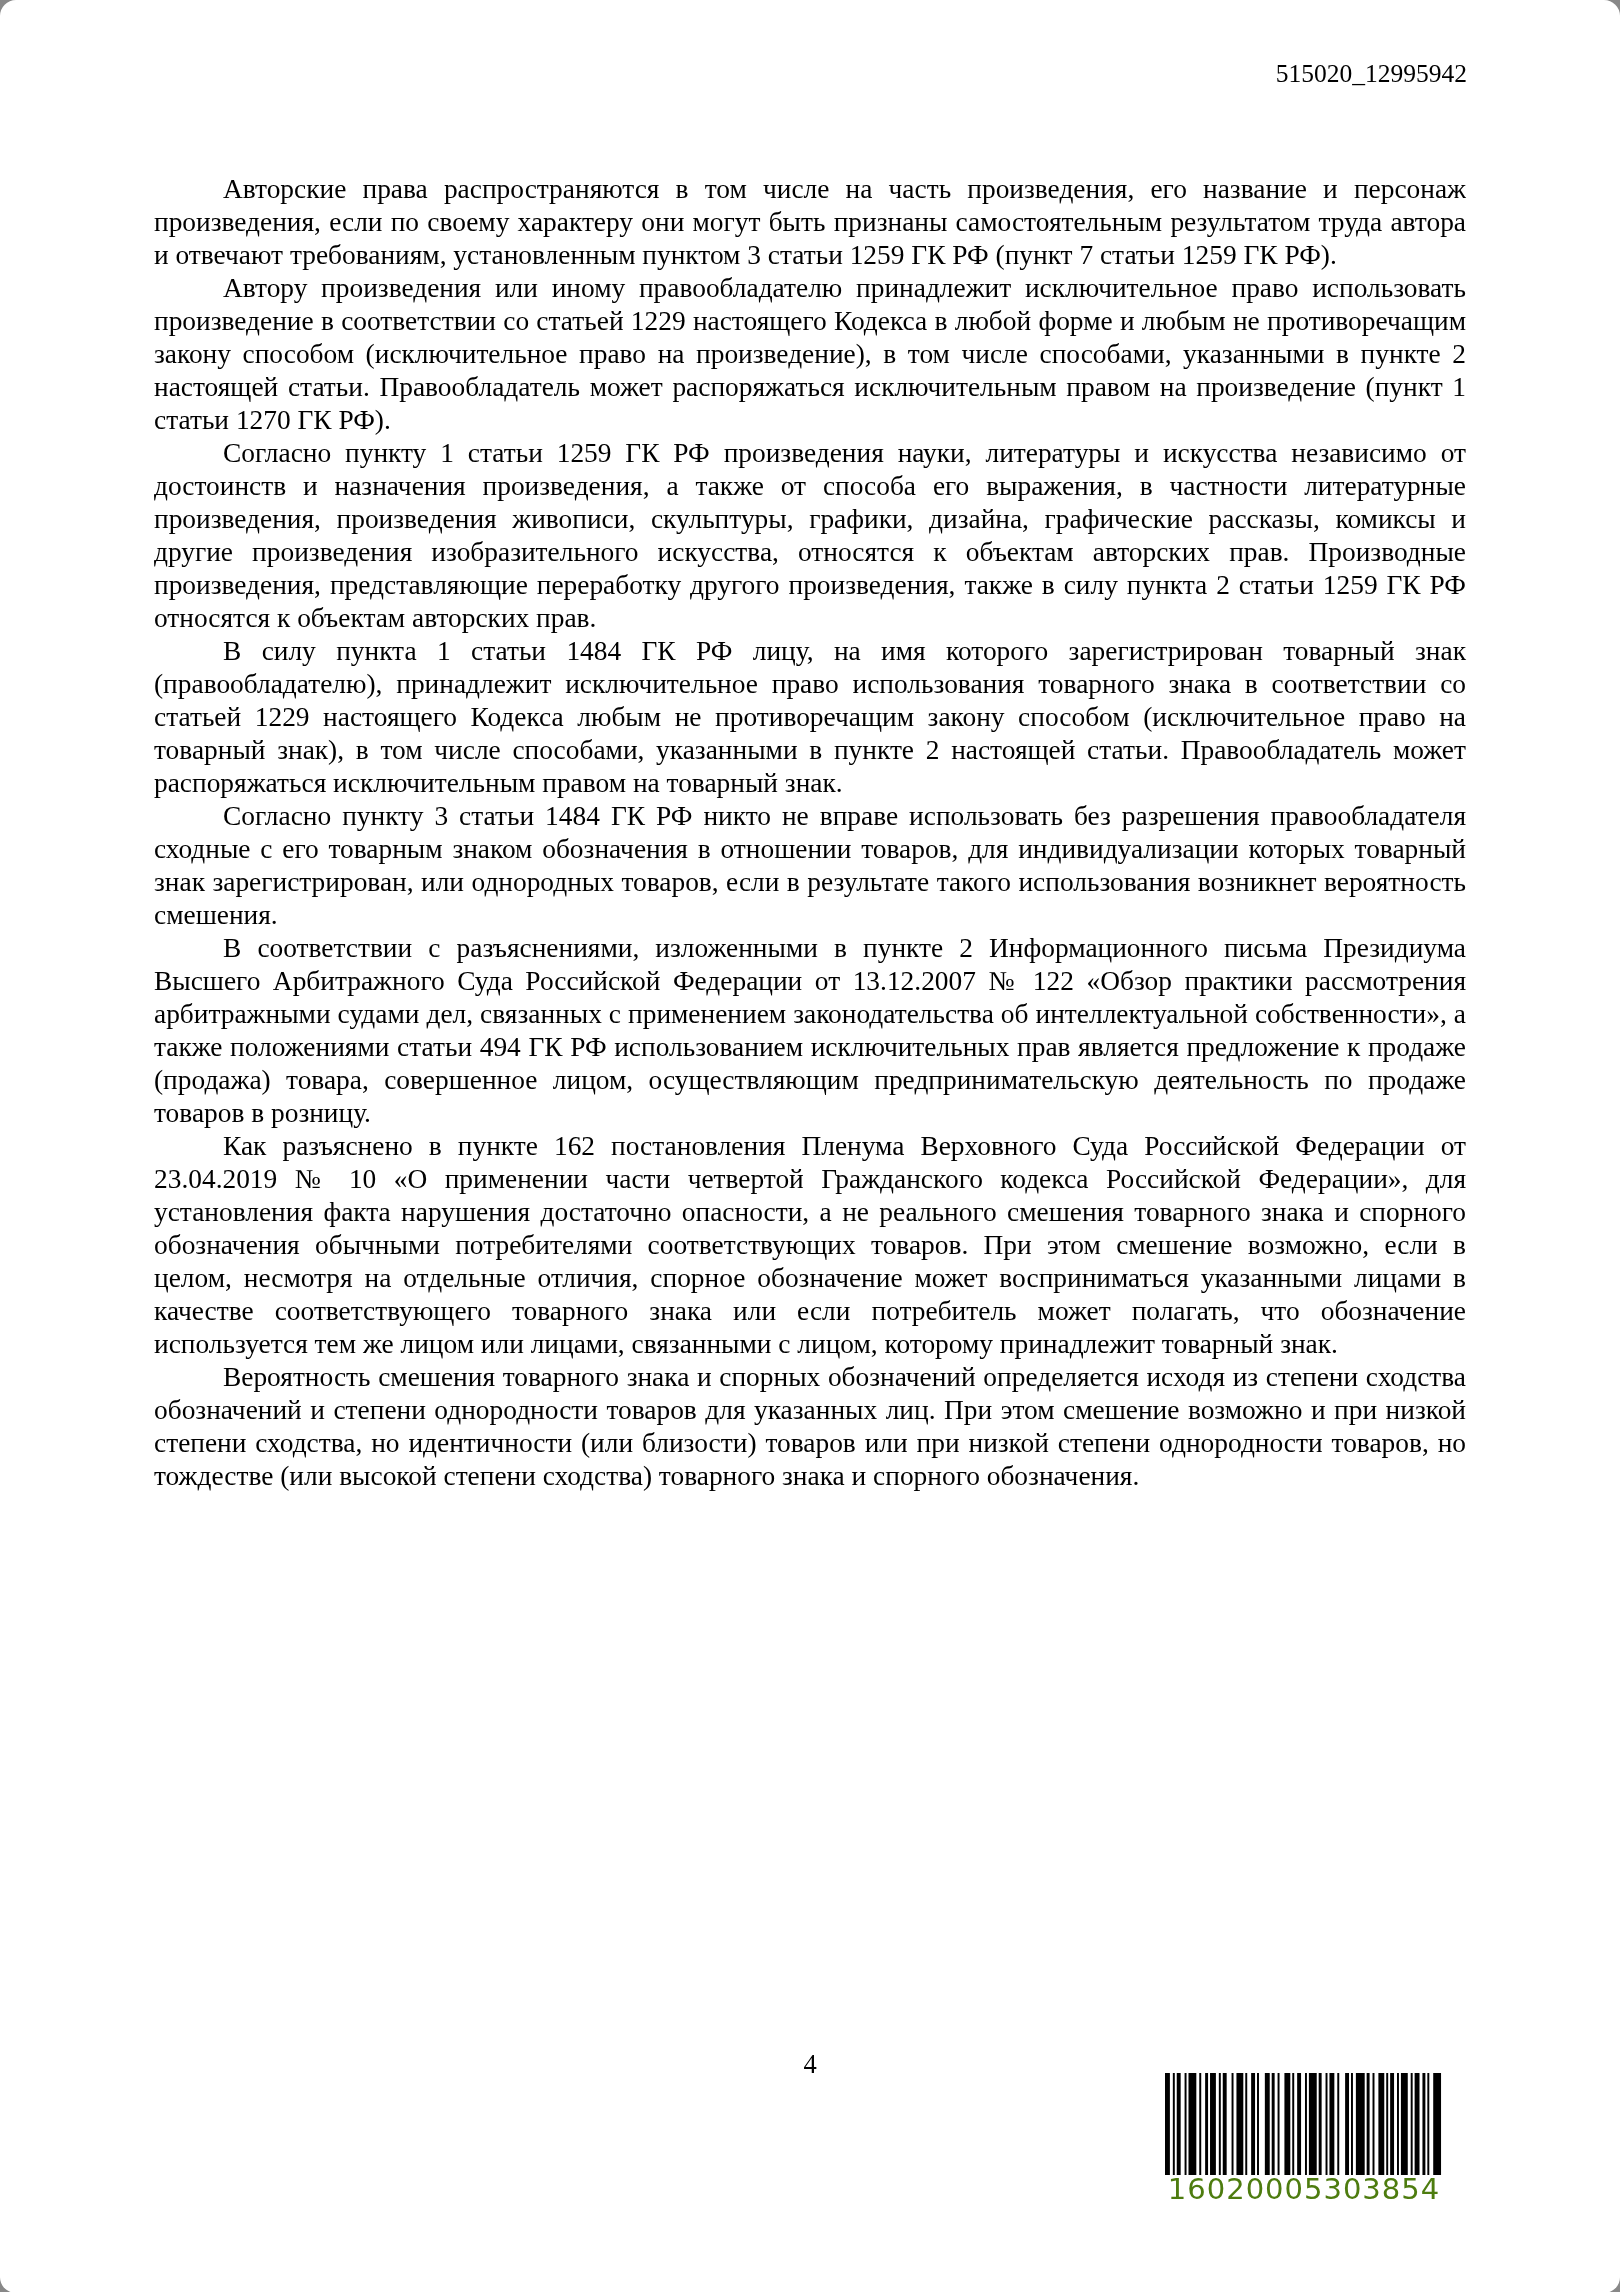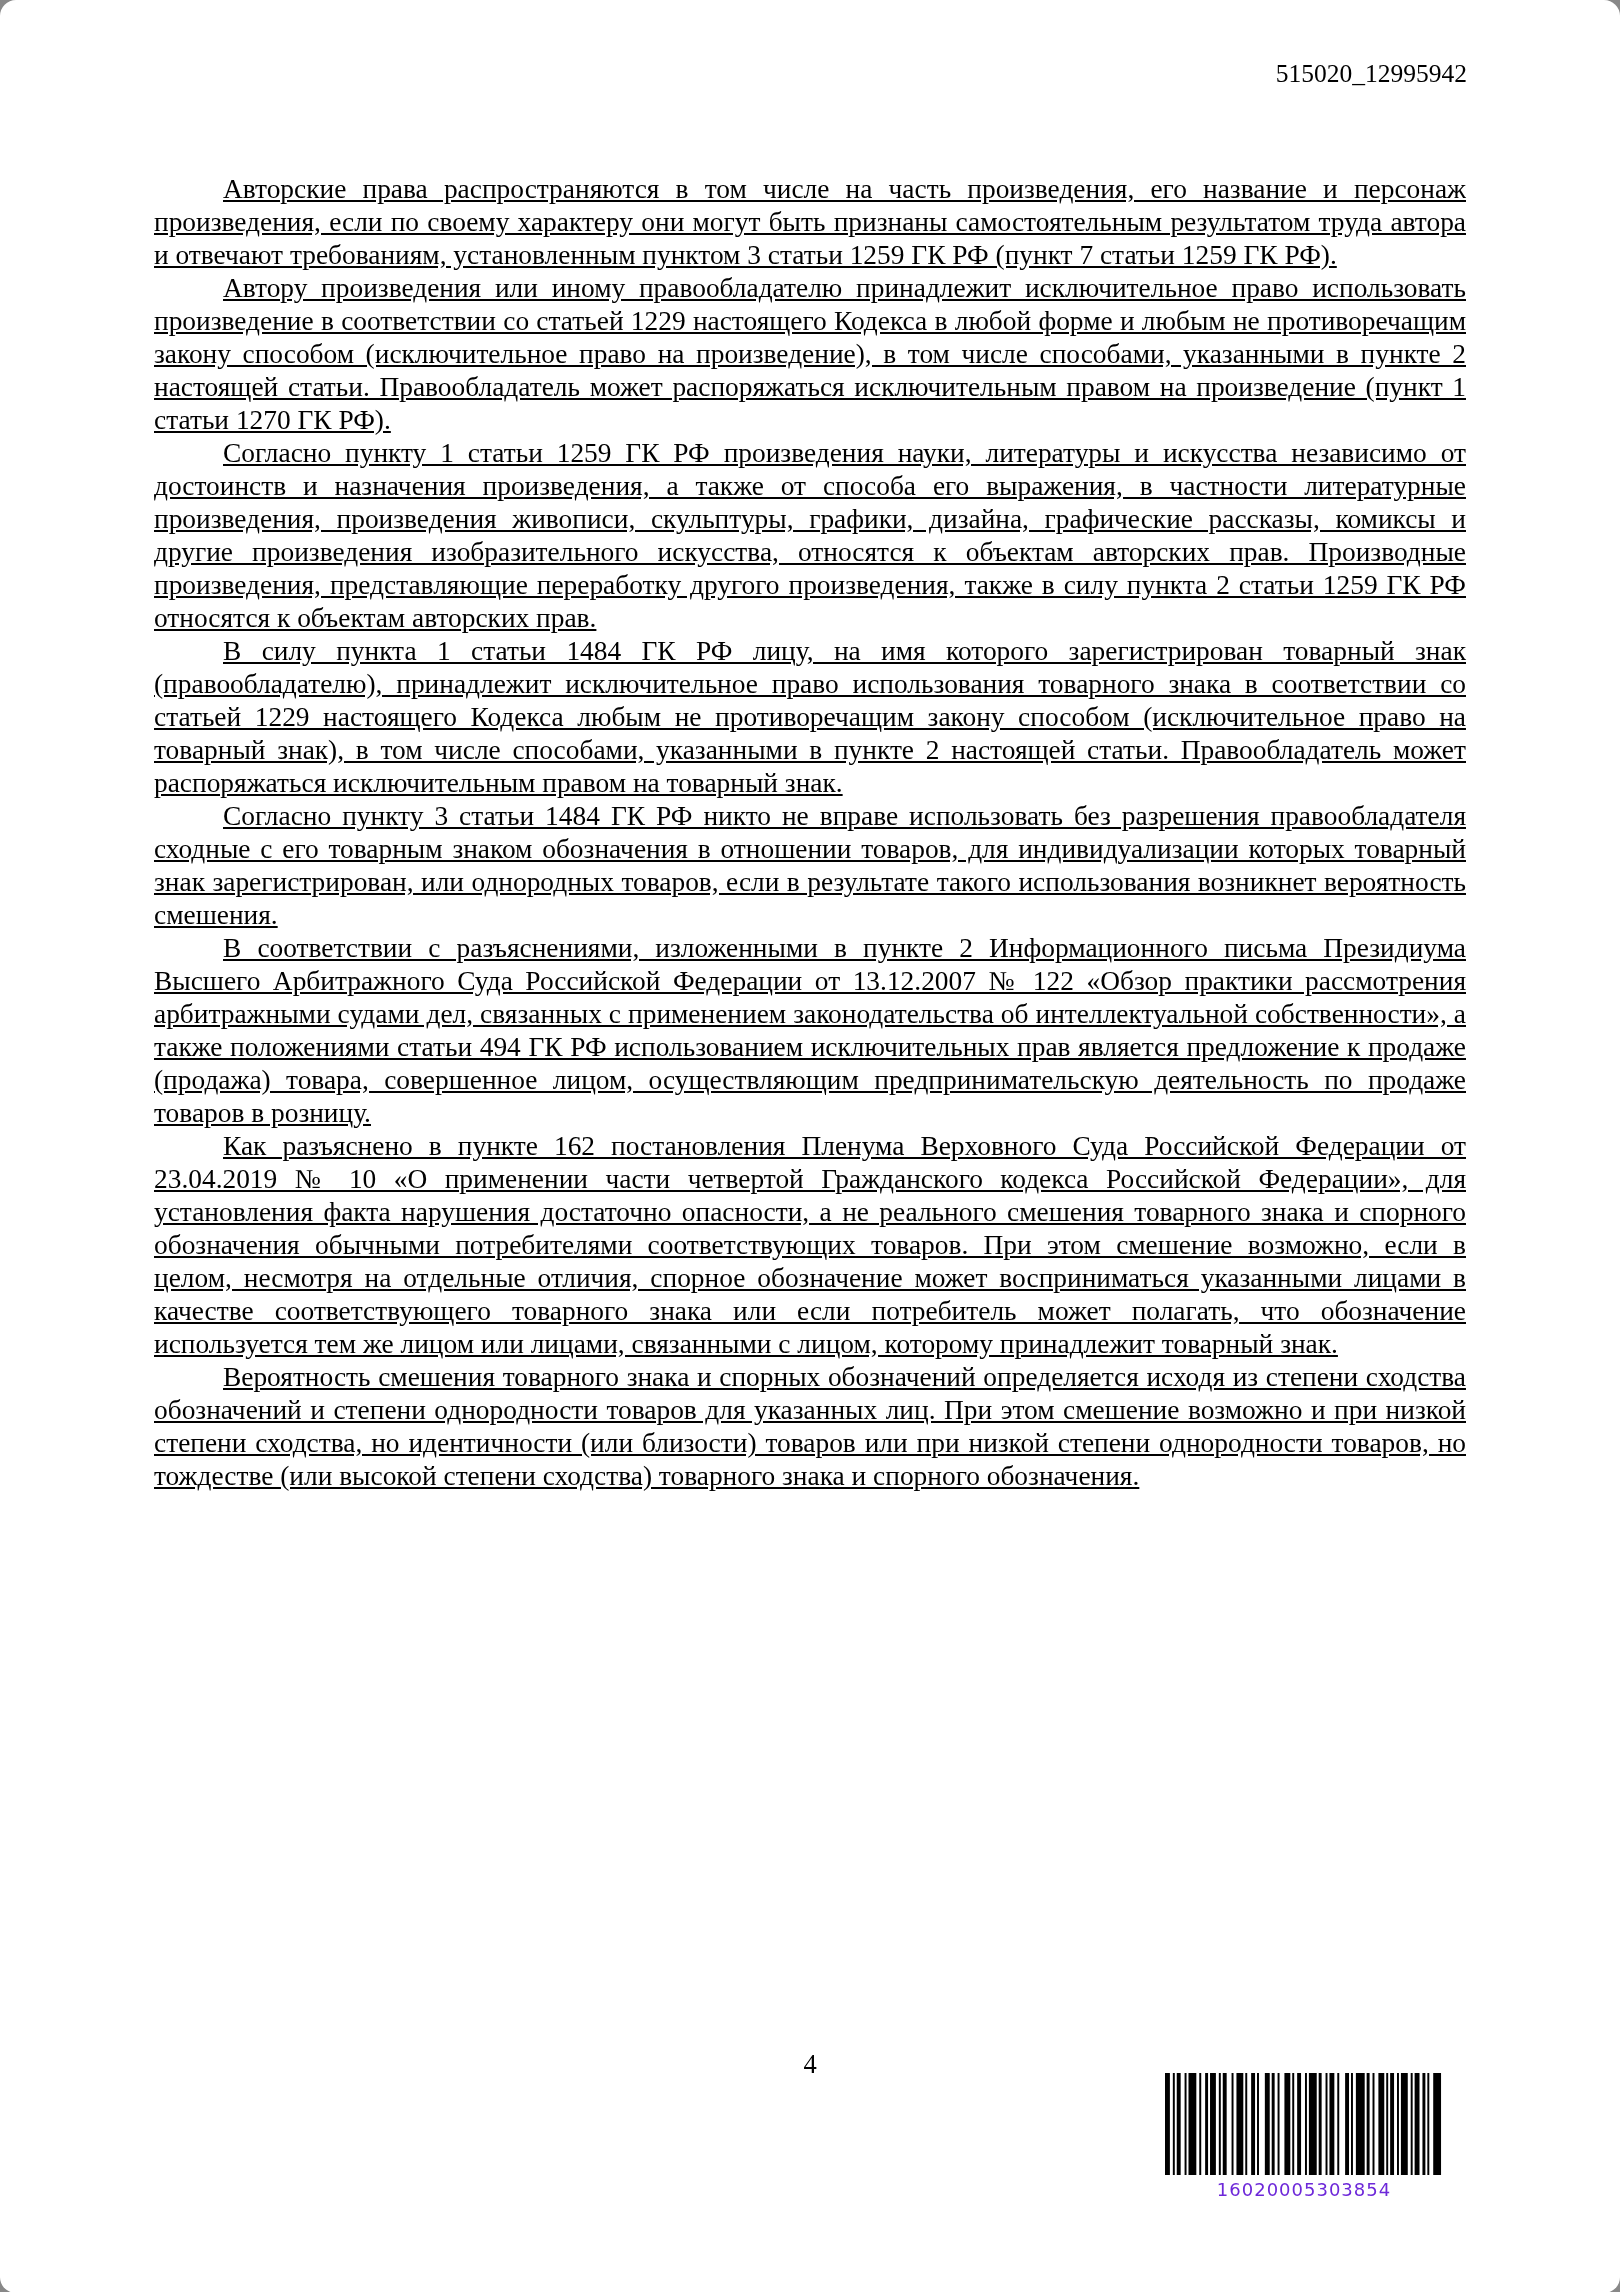--- a/index.html
+++ b/index.html
@@ -28,21 +28,20 @@
     left: 154px;
     width: 1312px;
     font-size: 27.4px;
     line-height: 33px;
     text-align: justify;
   }
   .content p {
     margin: 0;
     padding: 0;
     text-indent: 69px;
-    text-decoration: underline;
   }
   
   .content p.p-cont {
     text-align-last: justify;
   }
   .page-number {
     position: absolute;
     top: 2049px;
     left: 154px;
     width: 1312px;
@@ -54,23 +53,23 @@
     left: 1165px;
     top: 2073px;
     width: 278px;
     text-align: center;
   }
   .barcode-bars { display: block; width: 278px; height: 102px; }
   .barcode-number {
     display: block;
     margin-top: 2px;
     font-family: "DejaVu Sans", "Liberation Sans", sans-serif;
-    font-size: 18px;
+    font-size: 29px;
     line-height: 25.5px;
-    color: #6d28d9;
+    color: #4d7c0f;
     letter-spacing: 1px;
   }
 </style>
 </head>
 <body>
 
 <div class="page">
 
   <div class="doc-number">515020_12995942</div>
 

